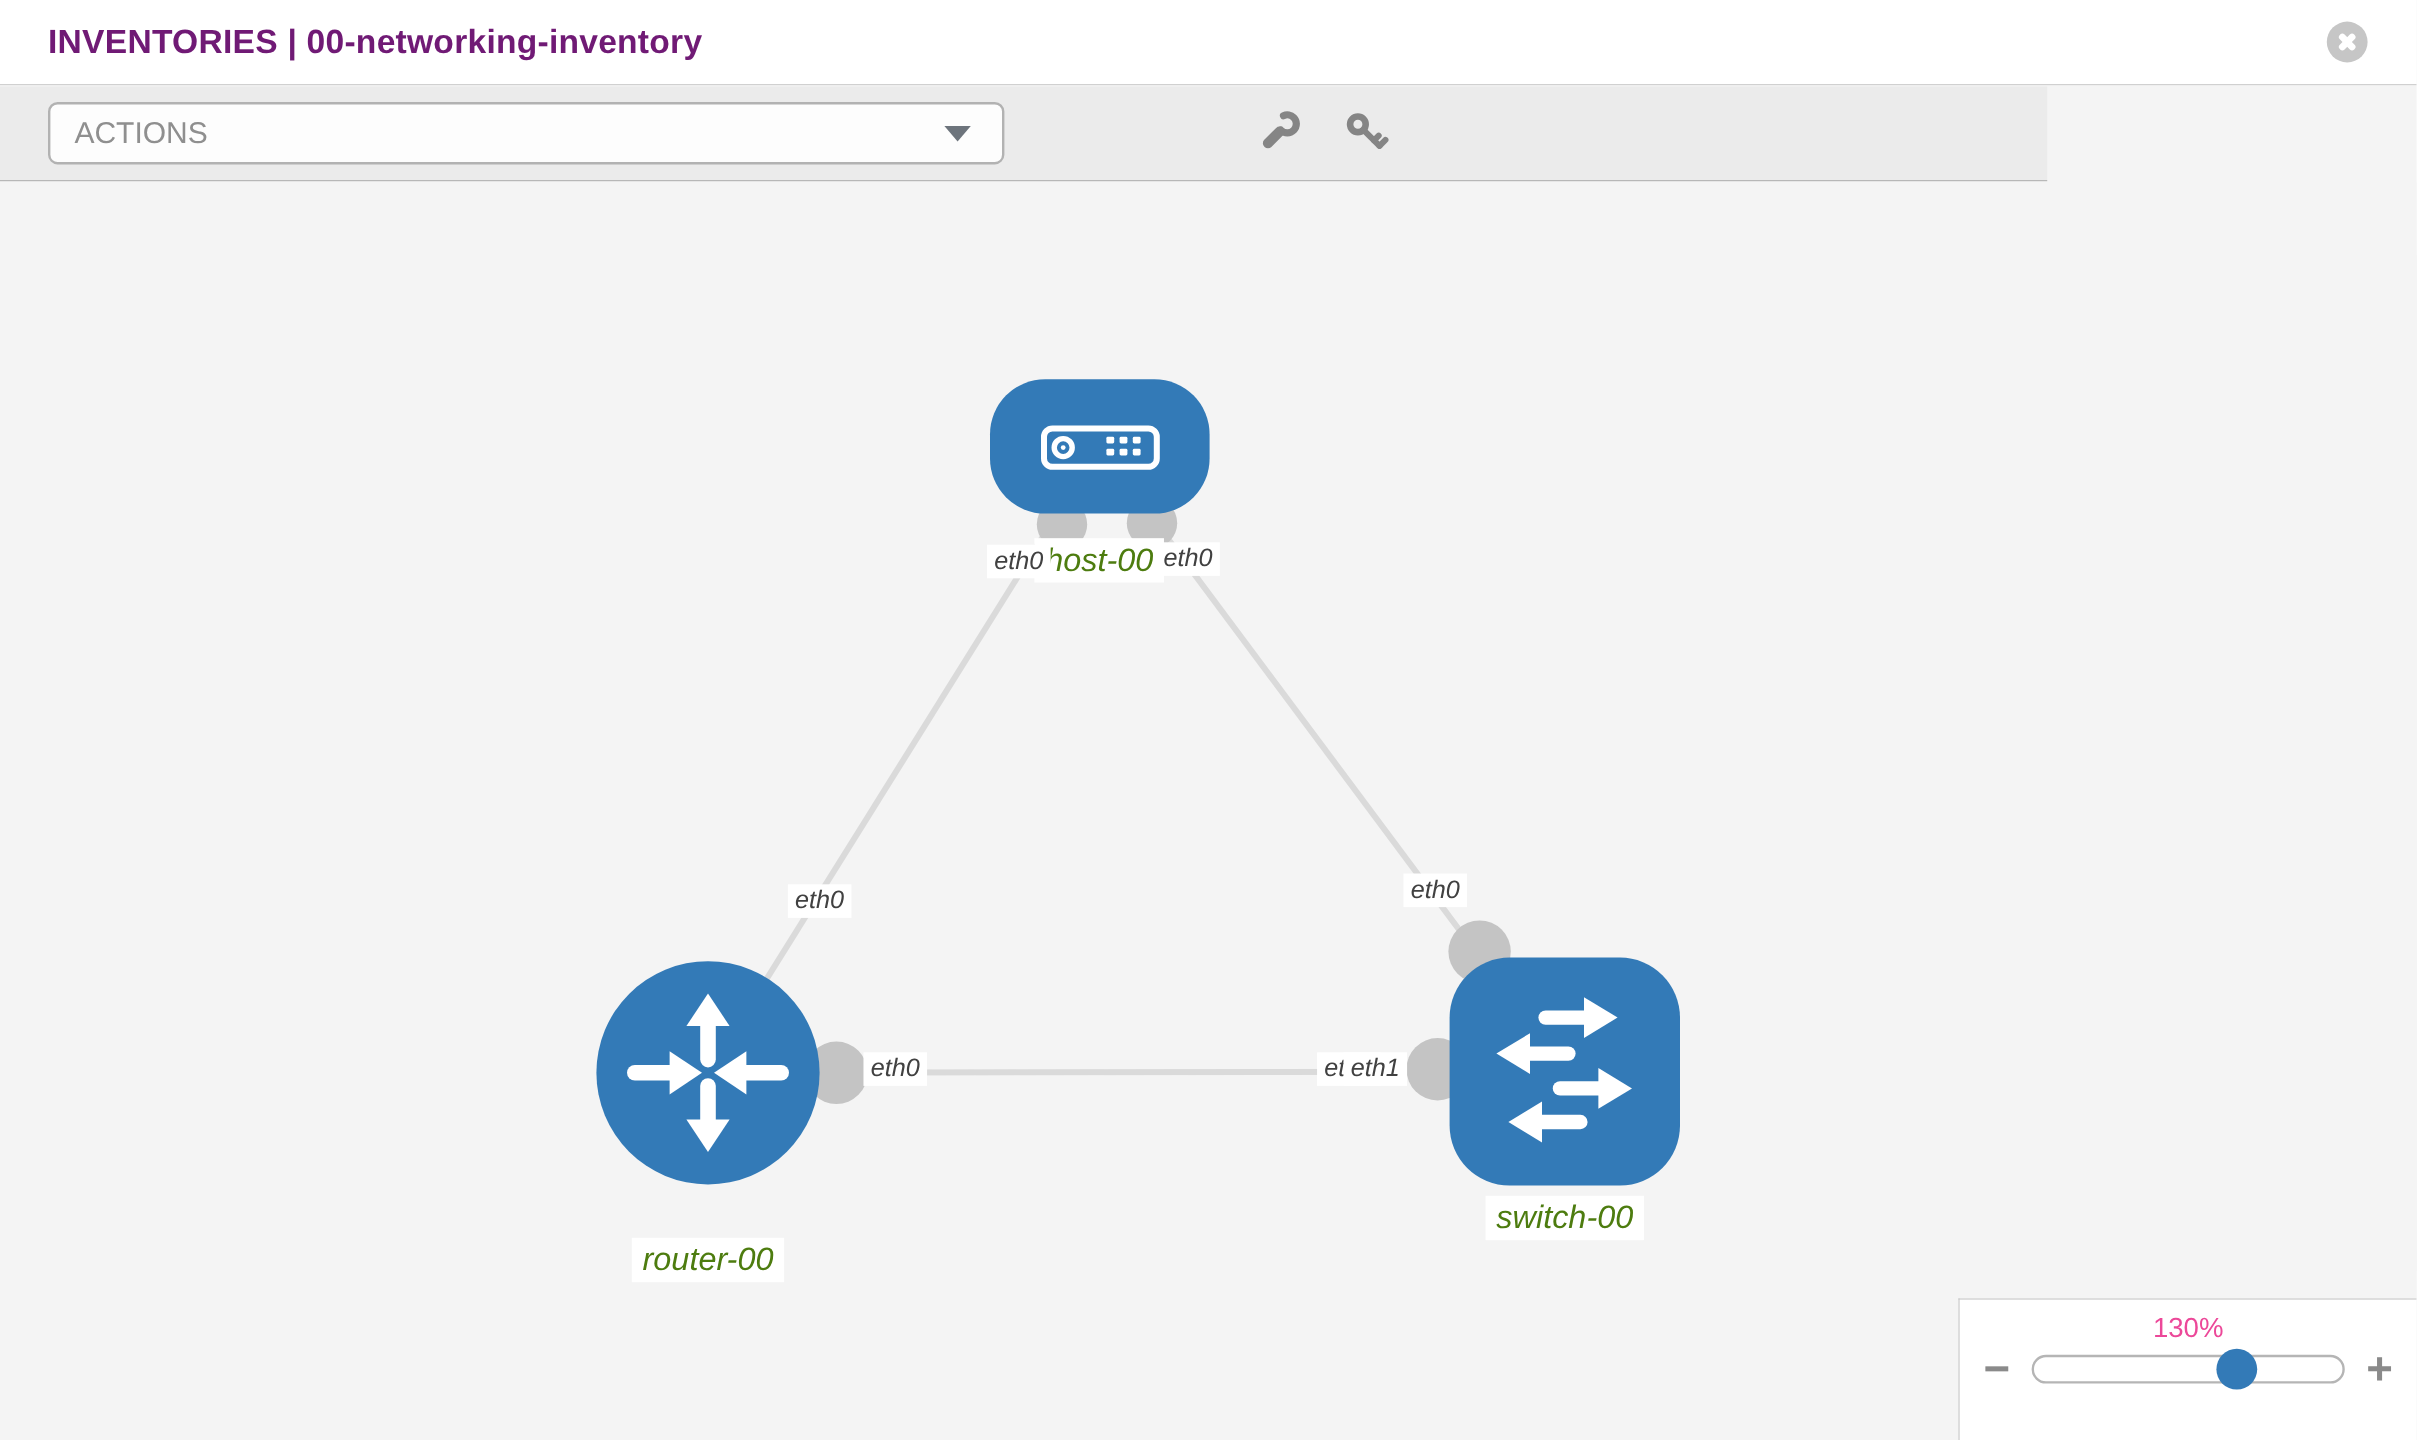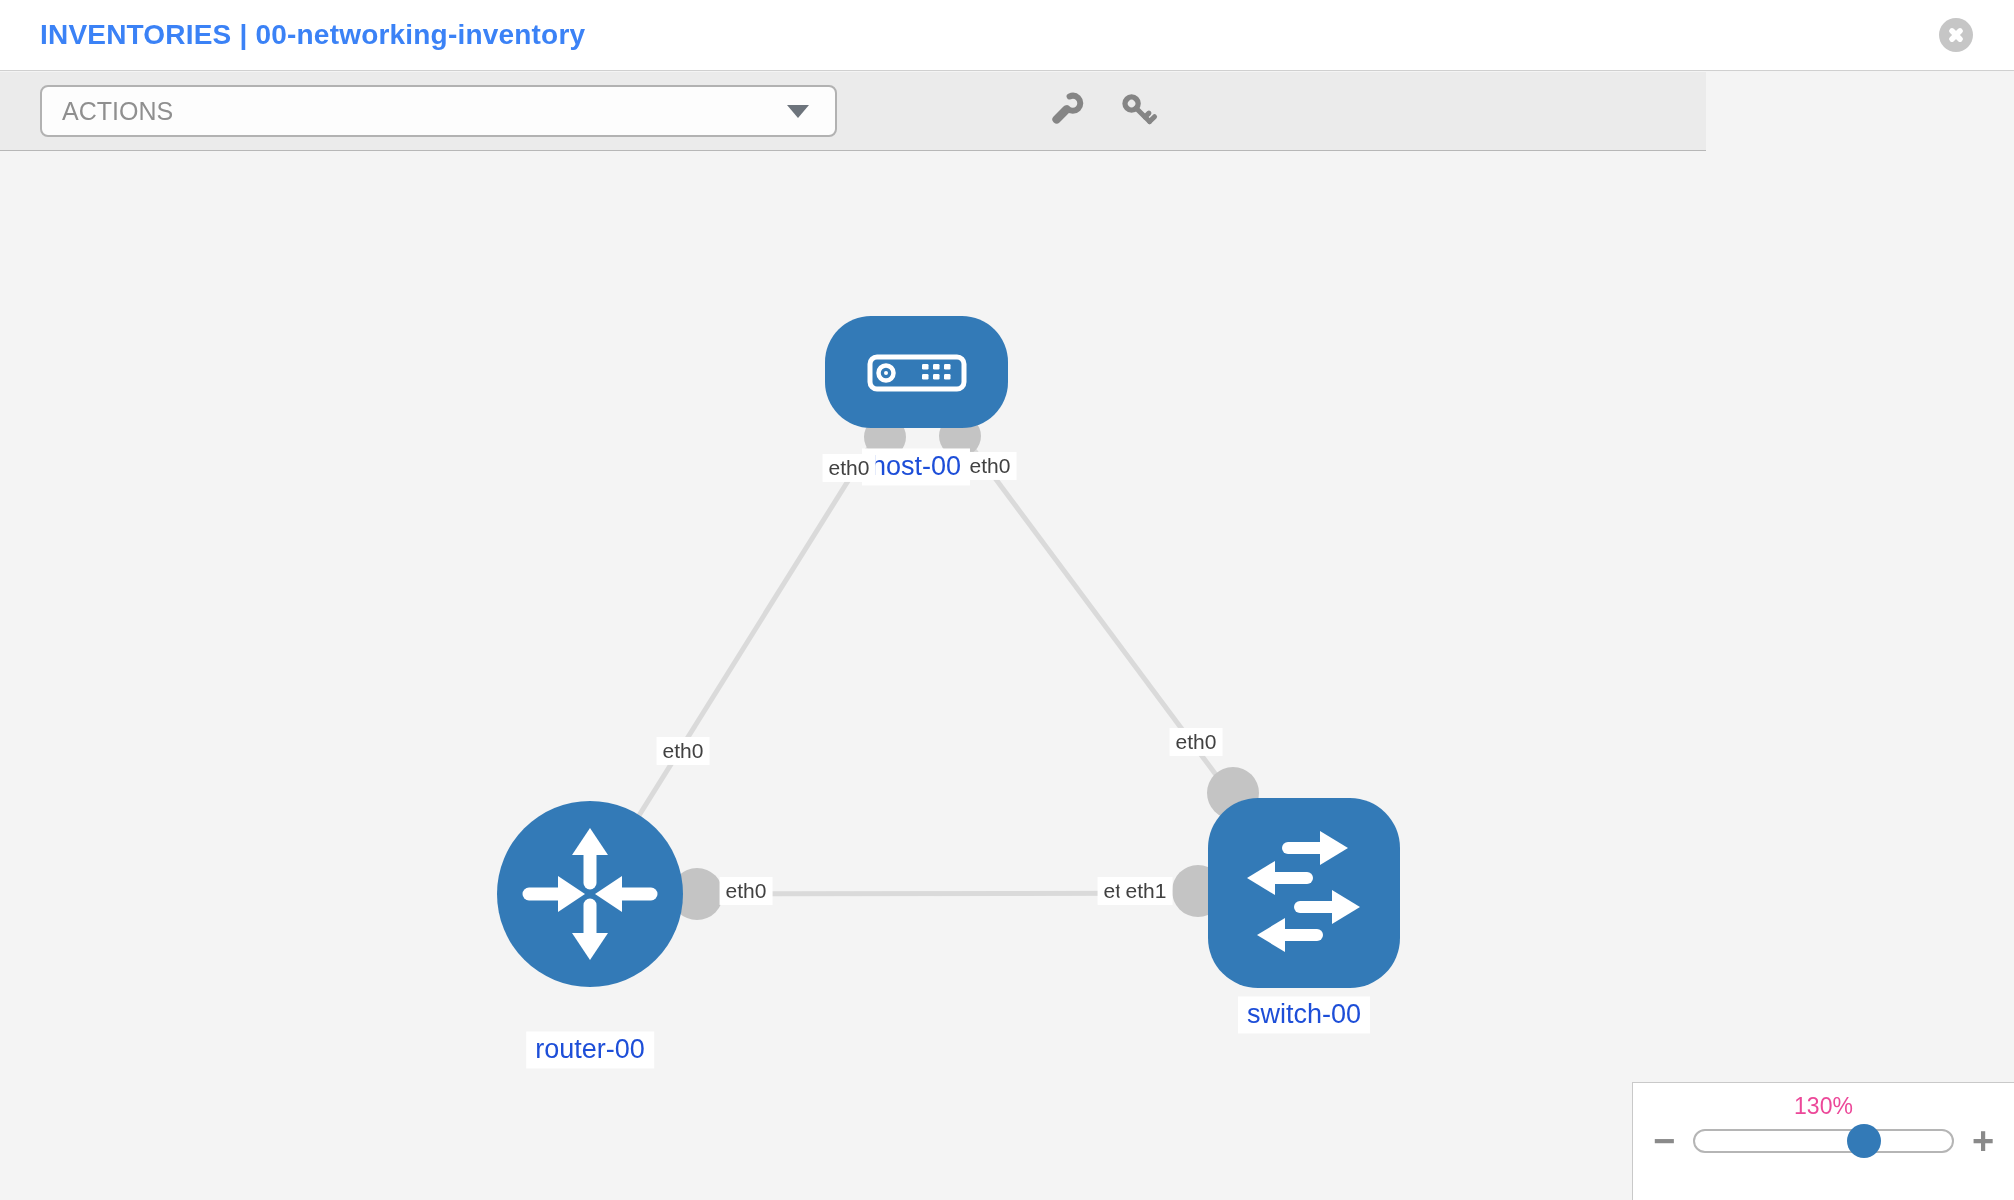--- a/index.html
+++ b/index.html
@@ -3,21 +3,21 @@
 <meta charset="utf-8">
 <style>
   html,body { margin:0; padding:0; background:#fff; }
   body { font-family:"Liberation Sans", sans-serif; }
   .app { position:relative; width:2014px; height:1200px; overflow:hidden; background:#f4f4f4; }
 
   
   .hdr { position:absolute; top:0; left:0; width:2014px; height:71px; background:#ffffff;
          border-bottom:1px solid #d0d0d0; display:flex; align-items:center;
          padding:0 34px 0 40px; box-sizing:border-box; }
-  .hdr-title { font-size:28px; font-weight:bold; color:#3b82f6; letter-spacing:0.2px; }
+  .hdr-title { font-size:28px; font-weight:bold; color:#701a75; letter-spacing:0.2px; }
   .close-btn { margin-left:auto; width:36px; height:36px; cursor:pointer; margin-right:6px; }
 
   
   .tbar { position:absolute; top:72px; left:0; width:1706px; height:79px; background:#ebebeb;
           border-bottom:1px solid #b7b7b7; display:flex; align-items:center;
           padding:0 34px 0 40px; box-sizing:border-box; }
   .select { position:relative; height:52px; background:#fdfdfd; border:2px solid #b2b2b2;
             border-radius:8px; display:flex; align-items:center; padding:0 20px;
             box-sizing:border-box; cursor:pointer; }
   .select-text { font-size:25px; color:#8f8f8f; }
@@ -27,22 +27,22 @@
   .sel-actions { width:797px; }
   .sel-search  { width:785px; margin-left:auto; }
   .tool-icons { display:flex; align-items:center; gap:34px; margin-left:208px; }
   .tool-icons svg { display:block; cursor:pointer; }
 
   
   .canvas { position:absolute; top:152px; left:0; width:2014px; height:1048px; background:#f4f4f4; }
   .canvas svg { position:absolute; top:0; left:0; }
 
   .chip { position:absolute; transform:translate(-50%,-50%); background:#ffffff;
-          padding:2px 6px; font-size:21px; color:#414141; white-space:nowrap; line-height:1.15; }
-  .node-chip { font-size:27px; color:#1d4ed8; padding:3px 9px; }
+          padding:2px 6px; font-size:21px; color:#414141; white-space:nowrap; line-height:1.15;font-style:italic; }
+  .node-chip { font-size:27px; color:#4d7c0f; padding:3px 9px; }
 
   
   .zoom-panel { position:absolute; left:1632px; top:930px; width:382px; height:118px;
                 background:#ffffff; border-top:1px solid #c9c9c9; border-left:1px solid #c9c9c9;
                 box-sizing:border-box; }
   .zoom-level { text-align:center; font-size:23px; color:#ec4899; margin-top:10px; }
   .zoom-row { display:flex; align-items:center; padding:0 16px; margin-top:6px; }
   .zoom-btn { font-size:38px; font-weight:bold; color:#8a8a8a; line-height:30px;
               width:30px; text-align:center; cursor:pointer; user-select:none; }
   .zoom-track { position:relative; flex:1; height:24px; margin:0 14px; background:#ffffff;

